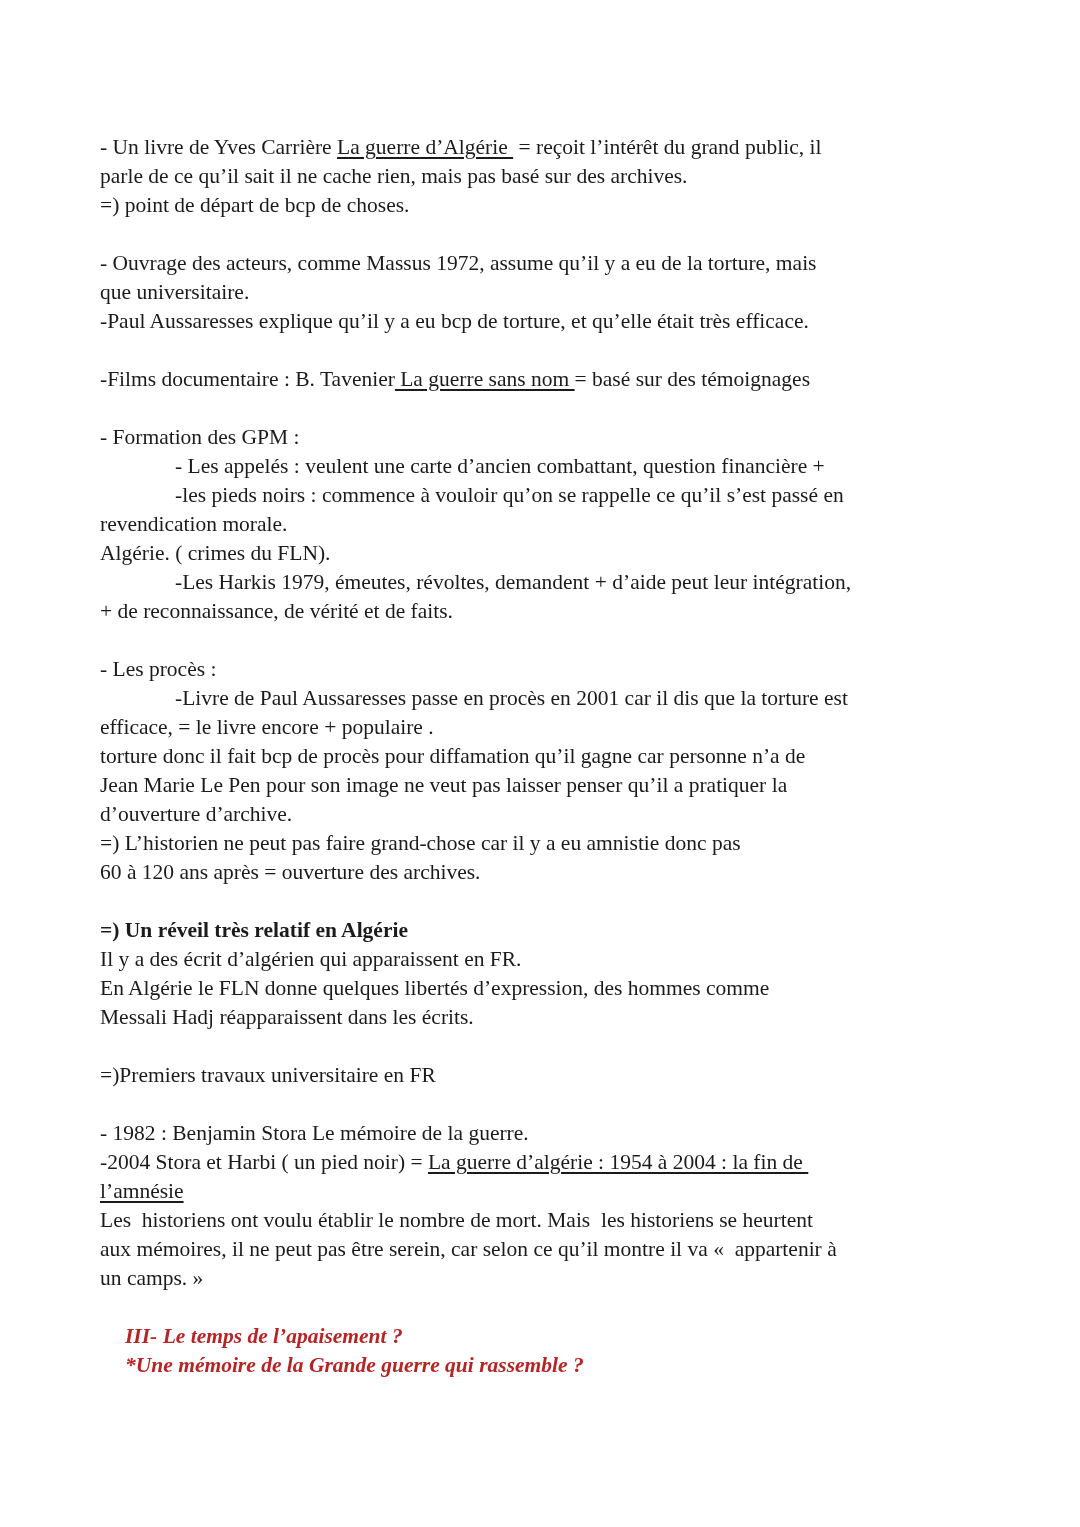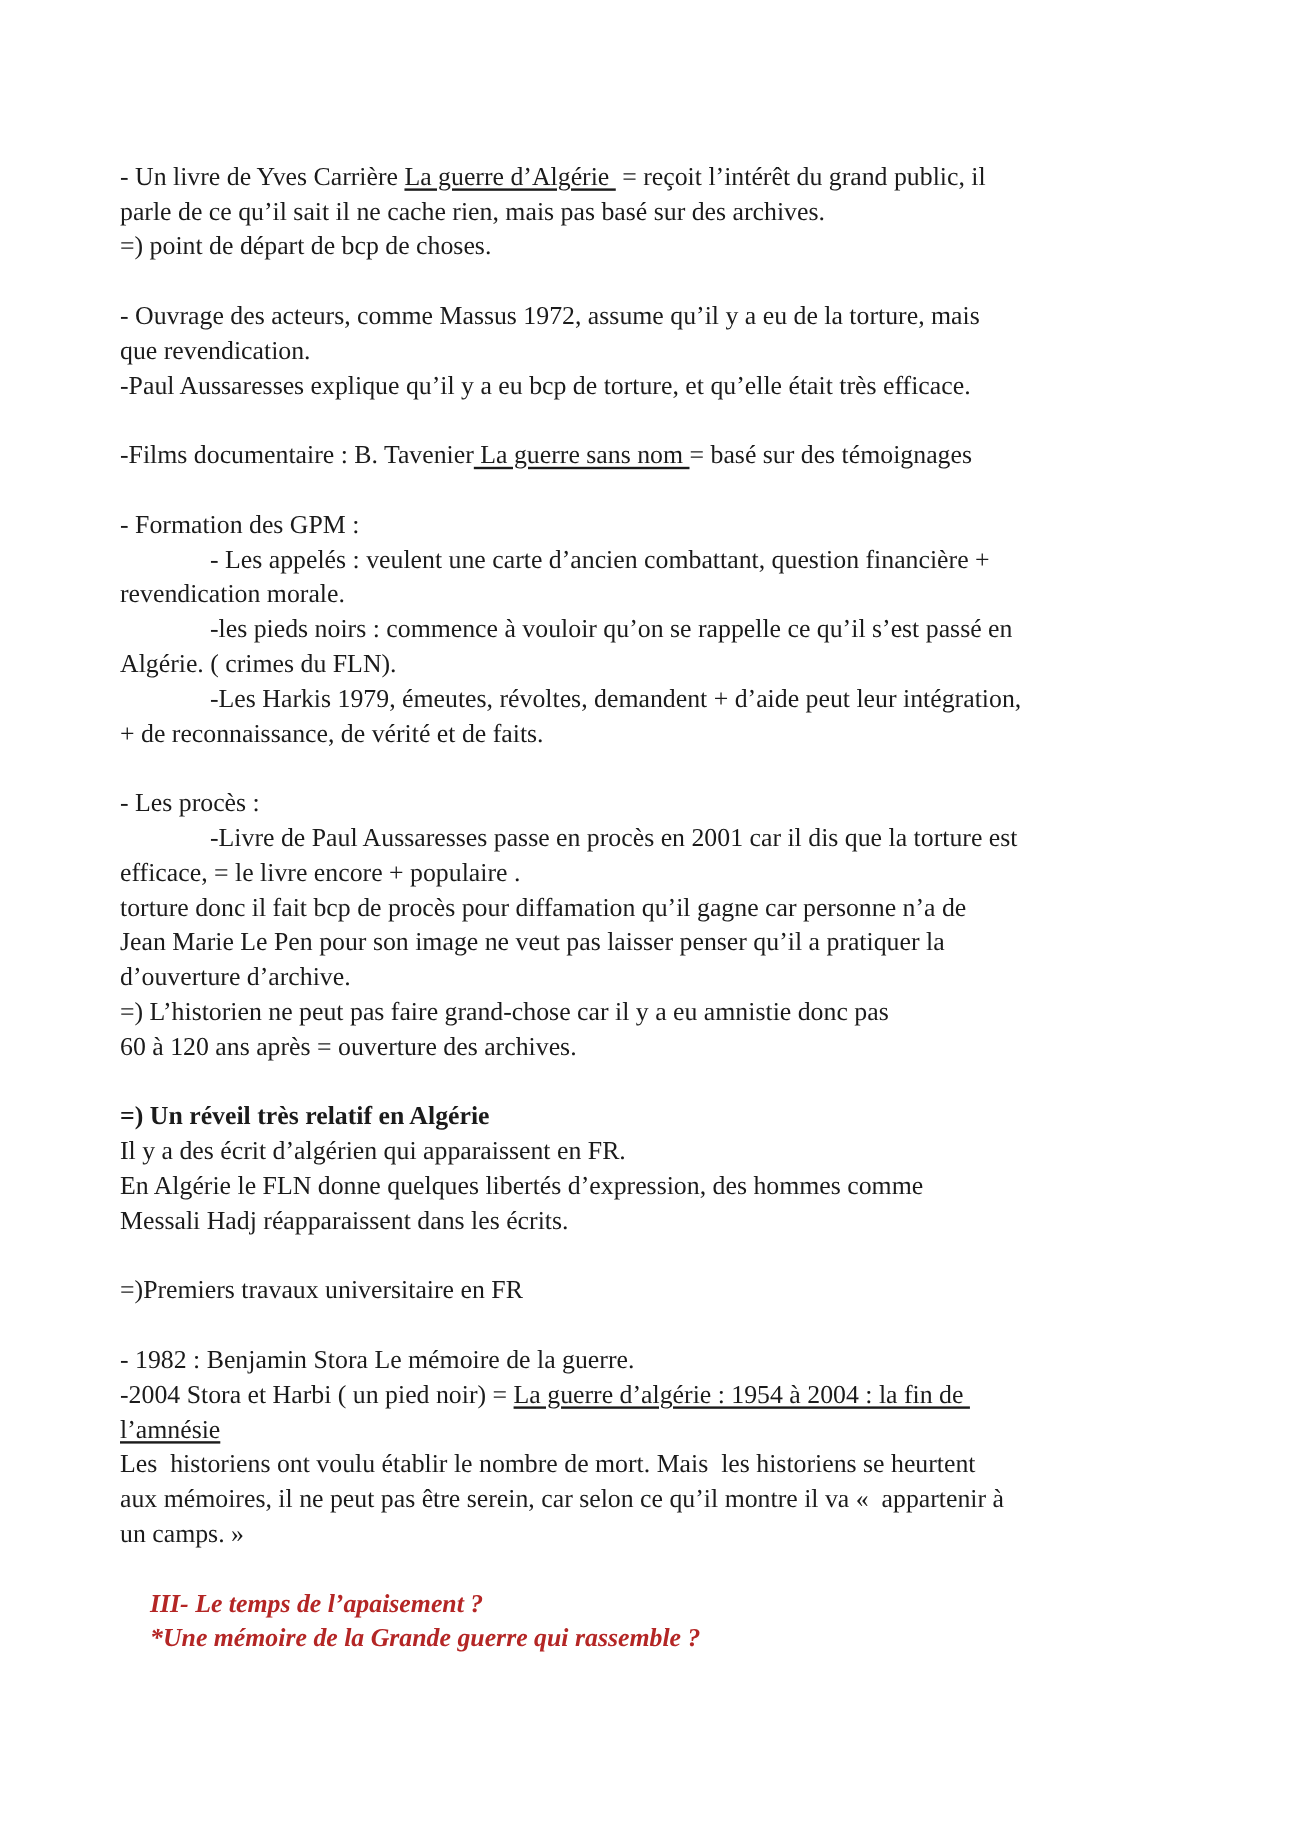--- a/index.html
+++ b/index.html
@@ -47,29 +47,29 @@
 </head>
 <body>
 
 <div class="page">
   <div class="doc" style="color: rgb(27, 27, 27);">
       <div class="line"><span>- Un livre de Yves Carrière </span><u>La guerre d’Algérie </u><span> = reçoit l’intérêt du grand public, il</span></div>
       <div class="line"><span>parle de ce qu’il sait il ne cache rien, mais pas basé sur des archives.</span></div>
       <div class="line"><span>=) point de départ de bcp de choses.</span></div>
       <div class="line"></div>
       <div class="line"><span>- Ouvrage des acteurs, comme Massus 1972, assume qu’il y a eu de la torture, mais</span></div>
-      <div class="line"><span>que revendication.</span></div>
+      <div class="line"><span>que universitaire.</span></div>
       <div class="line"><span>-Paul Aussaresses explique qu’il y a eu bcp de torture, et qu’elle était très efficace.</span></div>
       <div class="line"></div>
       <div class="line"><span>-Films documentaire : B. Tavenier</span><u> La guerre sans nom </u><span>= basé sur des témoignages</span></div>
       <div class="line"></div>
       <div class="line"><span>- Formation des GPM :</span></div>
       <div class="line ind"><span>- Les appelés : veulent une carte d’ancien combattant, question financière +</span></div>
+      <div class="line ind"><span>-les pieds noirs : commence à vouloir qu’on se rappelle ce qu’il s’est passé en</span></div>
       <div class="line"><span>revendication morale.</span></div>
-      <div class="line ind"><span>-les pieds noirs : commence à vouloir qu’on se rappelle ce qu’il s’est passé en</span></div>
       <div class="line"><span>Algérie. ( crimes du FLN).</span></div>
       <div class="line ind"><span>-Les Harkis 1979, émeutes, révoltes, demandent + d’aide peut leur intégration,</span></div>
       <div class="line"><span>+ de reconnaissance, de vérité et de faits.</span></div>
       <div class="line"></div>
       <div class="line"><span>- Les procès :</span></div>
       <div class="line ind"><span>-Livre de Paul Aussaresses passe en procès en 2001 car il dis que la torture est</span></div>
       <div class="line"><span>efficace, = le livre encore + populaire .</span></div>
       <div class="line"><span>torture donc il fait bcp de procès pour diffamation qu’il gagne car personne n’a de</span></div>
       <div class="line"><span>Jean Marie Le Pen pour son image ne veut pas laisser penser qu’il a pratiquer la</span></div>
       <div class="line"><span>d’ouverture d’archive.</span></div>

